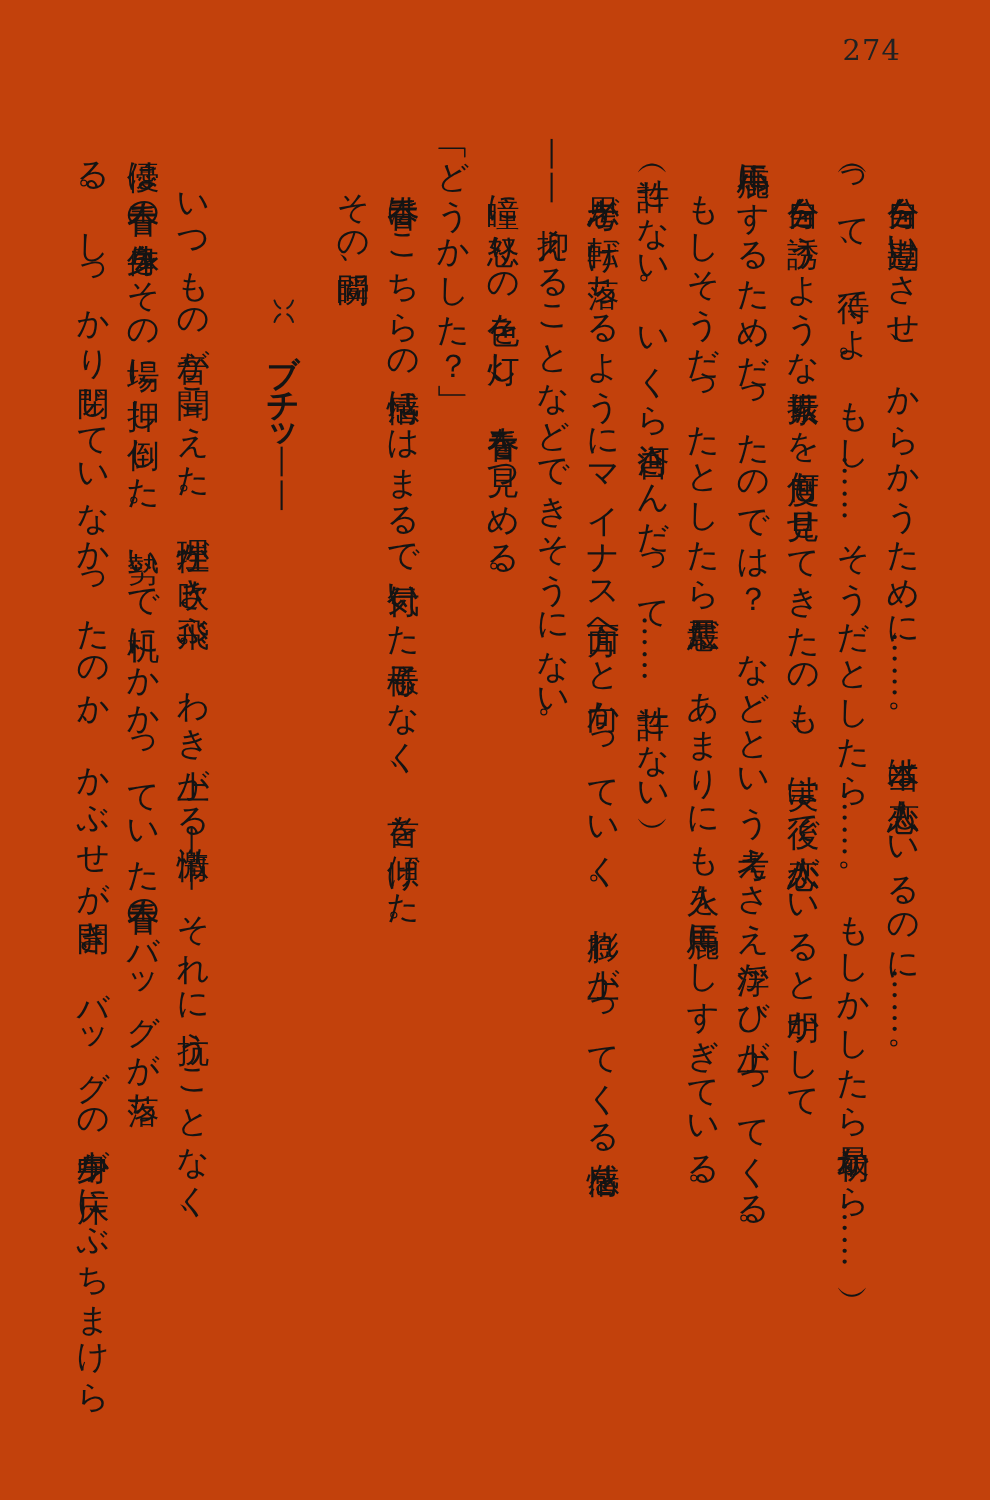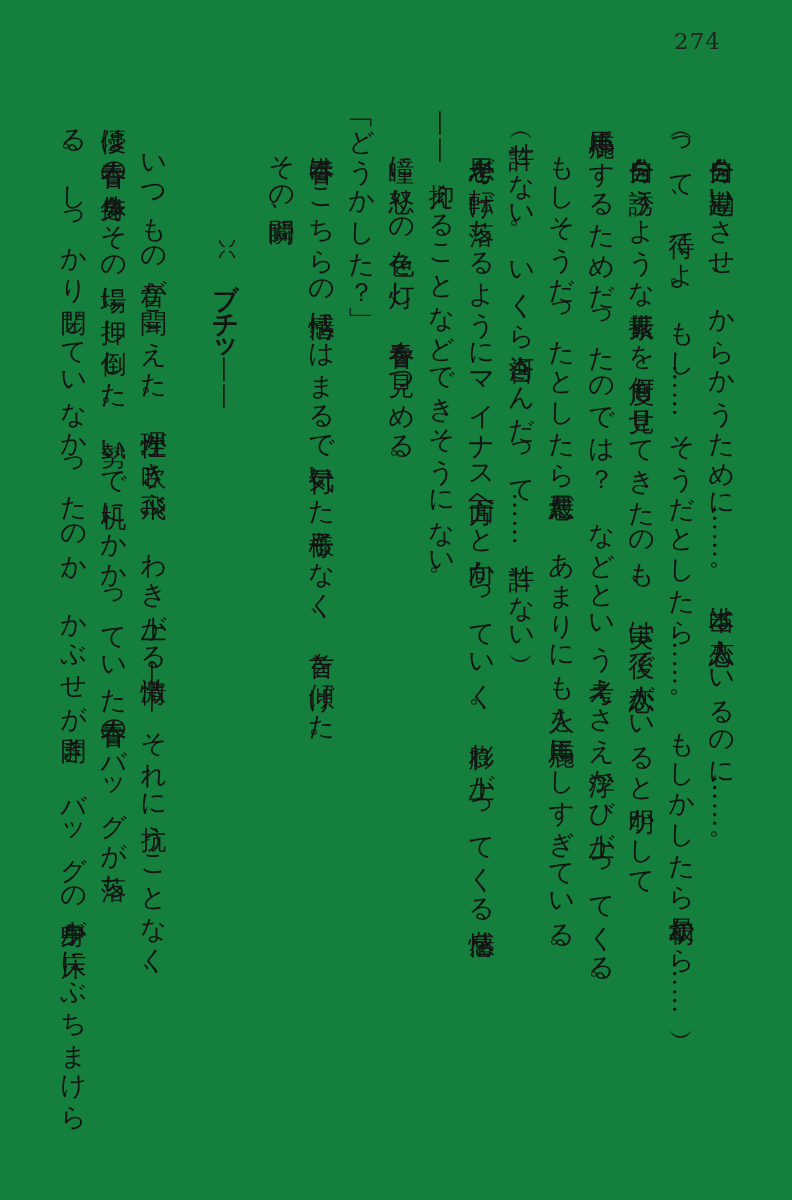--- a/index.html
+++ b/index.html
@@ -1,20 +1,20 @@
 <!DOCTYPE html>
 <html><head>
 <meta charset="utf-8">
 <style>
   html,body { margin:0; padding:0; background:#e8e8e8; }
   .page {
     position:relative;
     width:792px; height:1200px;
     margin:0 auto;
-    background:#15803d;
+    background:#c2410c;
     overflow:hidden;
     font-family:"DejaVu Serif","Liberation Serif",serif;
     color:#141414;
   }
   .page-number {
     position:absolute;
     top:28px; left:674px;
     font-size:23px;
     letter-spacing:1px;
     color:#222;

